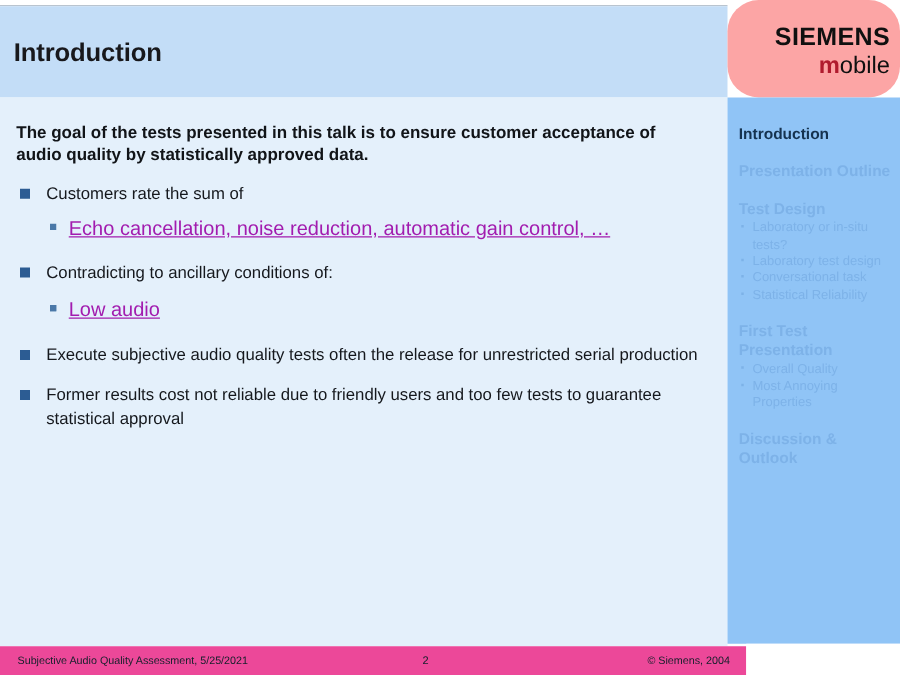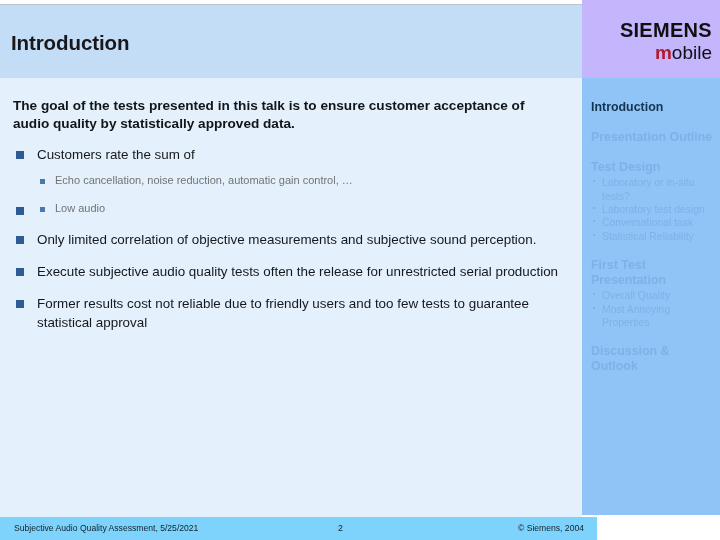--- a/index.html
+++ b/index.html
@@ -47,21 +47,22 @@
     color: #18181c;
     letter-spacing: -0.1px;
     white-space: nowrap;
   }
 
   
   .logo-box {
     position: absolute;
     left: 582px; top: 0;
     width: 138px; height: 78px;
-    background: #c4b5fd;
+    background: #fca5a5;
+    border-radius: 25px;
   }
   .logo-siemens {
     position: absolute;
     right: 8px;
     top: 19px;
     font-size: 20px;
     font-weight: bold;
     color: #101010;
     letter-spacing: 0.3px;
     white-space: nowrap;
@@ -129,23 +130,24 @@
 
   ul.lvl2 {
     list-style: none;
     margin: 9px 0 0 0;
     padding: 0;
   }
   ul.lvl2 > li.b2 {
     position: relative;
     padding-left: 18px;
     margin-bottom: 11px;
-    font-size: 11px;
-    color: #737373;
+    font-size: 16px;
+    color: #a21caf;
     line-height: 1.4;
+    text-decoration: underline;
   }
   ul.lvl2 > li.b2:last-child { margin-bottom: 2px; }
   ul.lvl2 > li.b2 > .sq2 {
     position: absolute;
     left: 3px;
     top: 6px;
     width: 5px;
     height: 5px;
     background: #4a78a8;
   }
@@ -194,21 +196,21 @@
     background: #7db2e8;
   }
 
   
   .footer {
     position: absolute;
     left: 0;
     top: 517px;
     width: 597px;
     height: 23px;
-    background: #7dd3fc;
+    background: #ec4899;
     text-decoration: underline;
   }
   .footer .f-left {
     position: absolute;
     left: 14px;
     top: 6px;
     font-size: 8.6px;
     color: #14202b;
     white-space: nowrap;
   }
@@ -254,25 +256,24 @@
     <div class="logo-mobile"><span class="m">m</span><span>obile</span></div>
   </div>
 
   <div class="body-panel">
     <div class="body-content">
       <p class="lead">The goal of the tests presented in this talk is to ensure customer acceptance of audio quality by statistically approved data.</p>
       <ul class="lvl1" id="bullet-list">
           <li class="b1"><span class="sq"></span><span>Customers rate the sum of</span><ul class="lvl2">
               <li class="b2"><span class="sq2"></span><span>Echo cancellation, noise reduction, automatic gain control, …</span></li>
             </ul></li>
-          <li class="b1"><span class="sq"></span><ul class="lvl2">
+          <li class="b1"><span class="sq"></span><span>Contradicting to ancillary conditions of:</span><ul class="lvl2">
               <li class="b2"><span class="sq2"></span></li>
               <li class="b2"><span class="sq2"></span><span>Low audio</span></li>
             </ul></li>
-          <li class="b1"><span class="sq"></span><span>Only limited correlation of objective measurements and subjective sound perception.</span></li>
           <li class="b1"><span class="sq"></span><span>Execute subjective audio quality tests often the release for unrestricted serial production</span></li>
           <li class="b1"><span class="sq"></span><span>Former results cost not reliable due to friendly users and too few tests to guarantee statistical approval</span></li>
         </ul>
     </div>
   </div>
 
   <div class="sidebar">
     <div id="nav-root">
         <div class="nav-head current">Introduction</div>
         <div class="nav-gap"></div>

